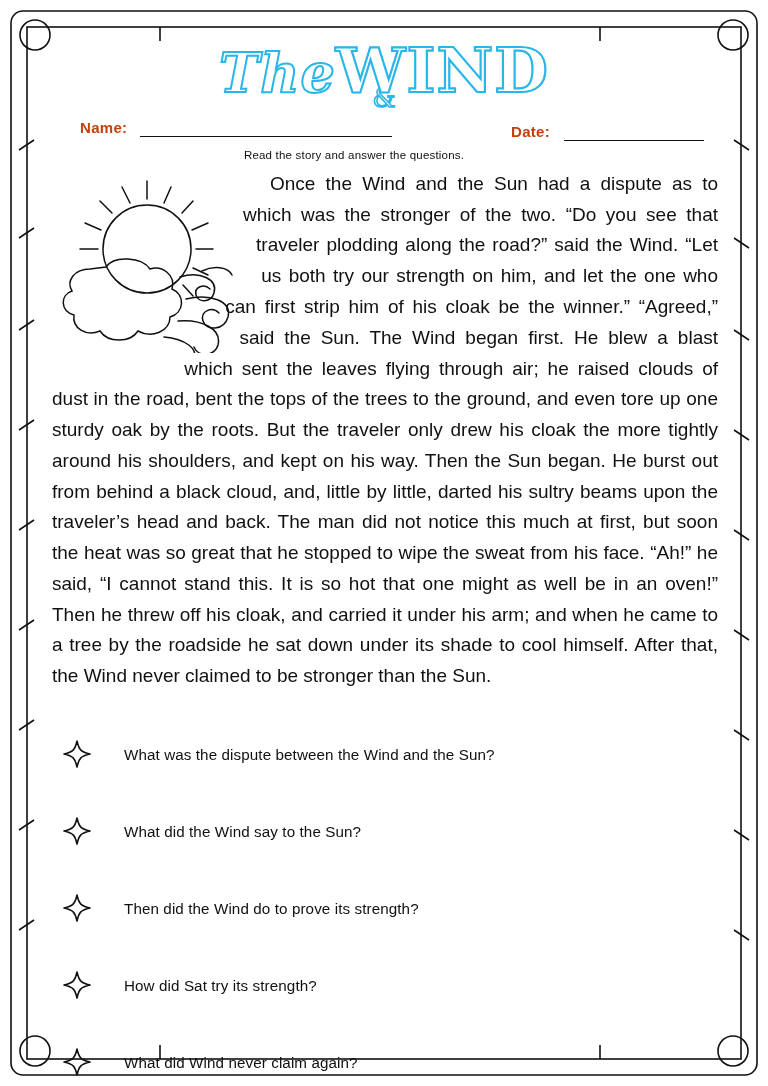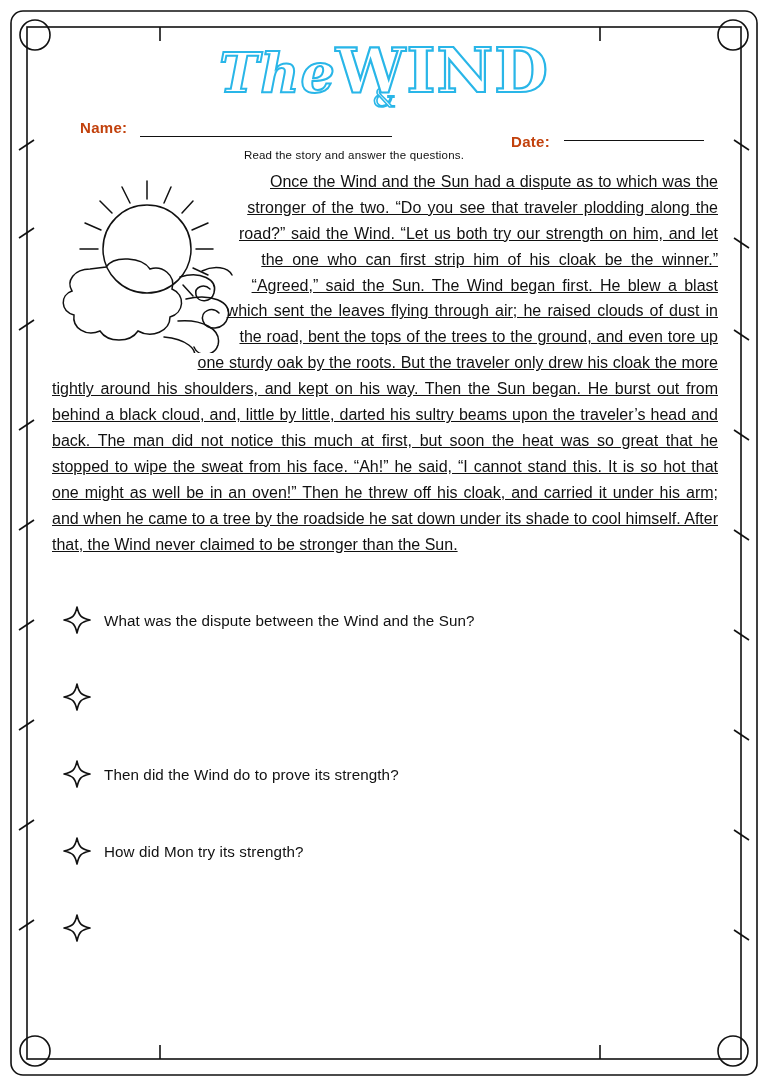--- a/index.html
+++ b/index.html
@@ -97,21 +97,21 @@
   .nd-name-line {
     position: absolute;
     left: 96px;
     top: 19px;
     width: 252px;
     border-bottom: 1.6px solid #111;
   }
   .nd-date {
     position: absolute;
     left: 467px;
-    top: 16px;
+    top: 6px;
   }
   .nd-date-line {
     position: absolute;
     left: 520px;
     top: 23px;
     width: 140px;
     border-bottom: 1.6px solid #111;
   }
 
   .instruction {
@@ -120,46 +120,46 @@
     color: #111;
     margin-top: 2px;
     margin-left: -60px;
     letter-spacing: .2px;
   }
 
   
   .story {
     position: relative;
     margin-top: 8px;
-    font-size: 16px;
+    font-size: 19px;
     line-height: 1.62;
     color: #111;
     text-align: justify;
     padding: 0 6px 0 8px;
-    text-decoration: underline;
   }
   .illus {
     float: left;
     width: 210px;
     height: 180px;
     shape-outside: polygon(0 0, 100% 0, 76% 32%, 96% 52%, 72% 72%, 86% 92%, 58% 100%, 0 100%);
     margin: 4px 8px 2px 0;
     position: relative;
   }
   .illus svg { display: block; }
 
   
   .questions {
     margin-top: 24px;
   }
   .q-row {
     display: flex;
     align-items: center;
     height: 77px;
     padding-left: 18px;
+    gap: 20px;
   }
   .q-mark {
     width: 30px;
     height: 30px;
     flex: 0 0 30px;
     margin-right: 12px;
   }
   .q-text {
     font-size: 15.2px;
     color: #111;
@@ -267,37 +267,39 @@
         <svg class="q-mark" viewBox="0 0 30 30">
           <path d="M15 2 C17 11 19 13 28 15 C19 17 17 19 15 28 C13 19 11 17 2 15 C11 13 13 11 15 2 Z" fill="none" stroke="#111" stroke-width="1.6" stroke-linejoin="round"></path>
         </svg>
         <span class="q-text">What was the dispute between the Wind and the Sun?</span>
       </div>
 
       <div class="q-row">
         <svg class="q-mark" viewBox="0 0 30 30">
           <path d="M15 2 C17 11 19 13 28 15 C19 17 17 19 15 28 C13 19 11 17 2 15 C11 13 13 11 15 2 Z" fill="none" stroke="#111" stroke-width="1.6" stroke-linejoin="round"></path>
         </svg>
+        <span class="q-text">What did the Wind say to the Sun?</span>
       </div>
 
       <div class="q-row">
         <svg class="q-mark" viewBox="0 0 30 30">
           <path d="M15 2 C17 11 19 13 28 15 C19 17 17 19 15 28 C13 19 11 17 2 15 C11 13 13 11 15 2 Z" fill="none" stroke="#111" stroke-width="1.6" stroke-linejoin="round"></path>
         </svg>
         <span class="q-text">Then did the Wind do to prove its strength?</span>
       </div>
 
       <div class="q-row">
         <svg class="q-mark" viewBox="0 0 30 30">
           <path d="M15 2 C17 11 19 13 28 15 C19 17 17 19 15 28 C13 19 11 17 2 15 C11 13 13 11 15 2 Z" fill="none" stroke="#111" stroke-width="1.6" stroke-linejoin="round"></path>
         </svg>
-        <span class="q-text">How did Mon try its strength?</span>
-      </div>
-
-      <div class="q-row">
-        <svg class="q-mark" viewBox="0 0 30 30">
-          <path d="M15 2 C17 11 19 13 28 15 C19 17 17 19 15 28 C13 19 11 17 2 15 C11 13 13 11 15 2 Z" fill="none" stroke="#111" stroke-width="1.6" stroke-linejoin="round"></path>
-        </svg>
+        <span class="q-text">How did Sat try its strength?</span>
+      </div>
+
+      <div class="q-row">
+        <svg class="q-mark" viewBox="0 0 30 30">
+          <path d="M15 2 C17 11 19 13 28 15 C19 17 17 19 15 28 C13 19 11 17 2 15 C11 13 13 11 15 2 Z" fill="none" stroke="#111" stroke-width="1.6" stroke-linejoin="round"></path>
+        </svg>
+        <span class="q-text">What did Wind never claim again?</span>
       </div>
 
     </div>
   </div>
 </div>
 
 </body></html>

